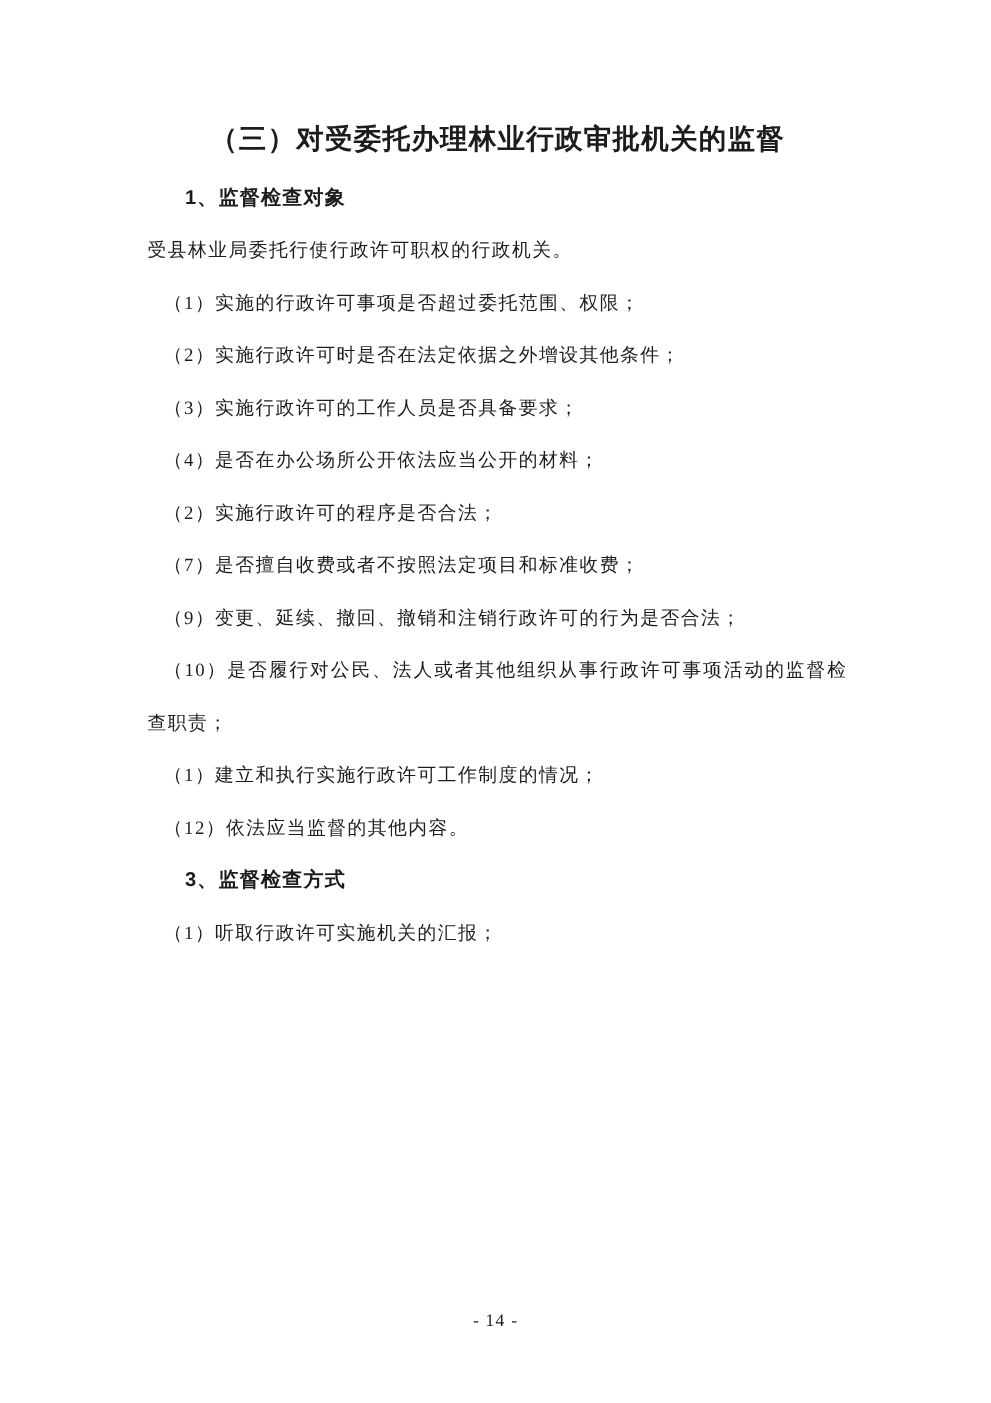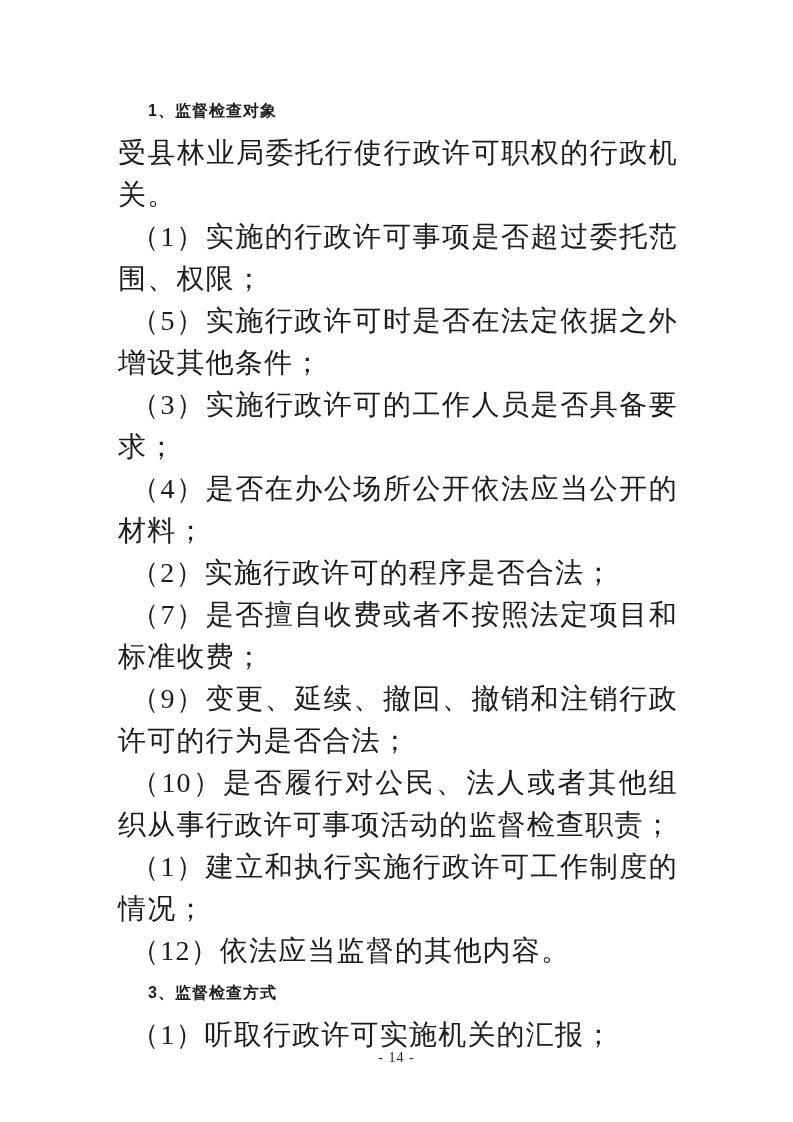--- a/index.html
+++ b/index.html
@@ -32,21 +32,21 @@
     margin: 0;
     font-size: 16px;
     font-weight: bold;
     line-height: 42px;
     letter-spacing: 1px;
     text-indent: 30px;
     font-family: "Liberation Sans", "DejaVu Sans", sans-serif;
   }
   .para {
     margin: 0;
-    font-size: 28px;
+    font-size: 15px;
     font-weight: normal;
     line-height: 42px;
     letter-spacing: 1.2px;
     text-align: justify;
     text-align-last: left;
     text-indent: 13px;
     font-family: "Liberation Serif", "DejaVu Serif", serif;
   }
   .para.no-indent { text-indent: 0; }
   .footer {
@@ -61,28 +61,29 @@
     font-family: "Liberation Serif", "DejaVu Serif", serif;
     margin-top: 22px;
   }
 </style>
 </head>
 <body>
 
 <div class="page">
   <div class="content">
 
+    <h2 class="doc-title">（三）对受委托办理林业行政审批机关的监督</h2>
 
     <h3 class="sec-heading">1、监督检查对象</h3>
 
     <p class="para no-indent">受县林业局委托行使行政许可职权的行政机关。</p>
 
 
     <p class="para">（1）实施的行政许可事项是否超过委托范围、权限；</p>
-    <p class="para">（5）实施行政许可时是否在法定依据之外增设其他条件；</p>
+    <p class="para">（2）实施行政许可时是否在法定依据之外增设其他条件；</p>
     <p class="para">（3）实施行政许可的工作人员是否具备要求；</p>
     <p class="para">（4）是否在办公场所公开依法应当公开的材料；</p>
     <p class="para">（2）实施行政许可的程序是否合法；</p>
     <p class="para">（7）是否擅自收费或者不按照法定项目和标准收费；</p>
     <p class="para">（9）变更、延续、撤回、撤销和注销行政许可的行为是否合法；</p>
     <p class="para">（10）是否履行对公民、法人或者其他组织从事行政许可事项活动的监督检查职责；</p>
     <p class="para">（1）建立和执行实施行政许可工作制度的情况；</p>
     <p class="para">（12）依法应当监督的其他内容。</p>
 
     <h3 class="sec-heading">3、监督检查方式</h3>

